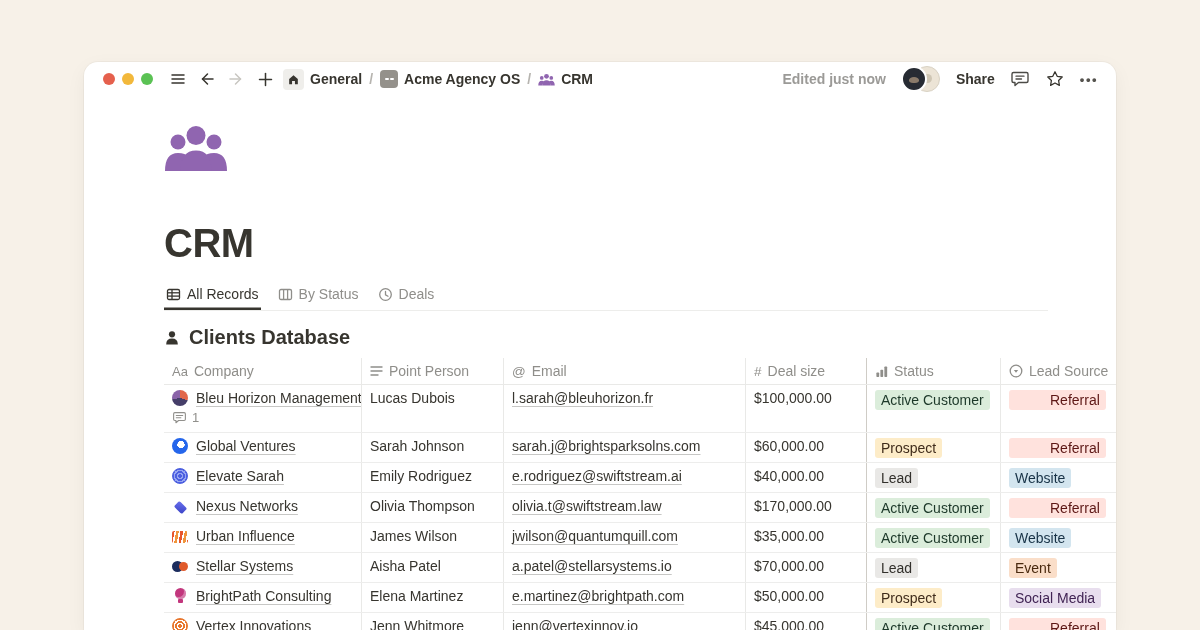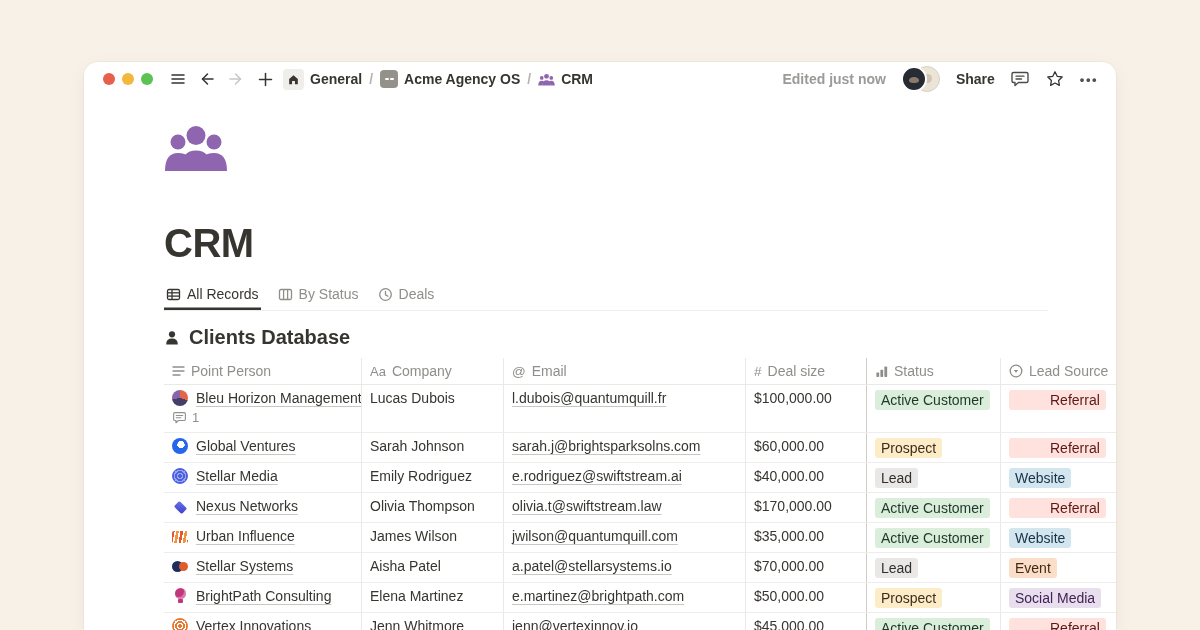--- a/index.html
+++ b/index.html
@@ -252,34 +252,34 @@
             </g>
           </svg>
       </span>
       <span>Clients Database</span>
     </div>
 
     <div class="table">
 
       <div class="trow thead">
         <div class="th">
+          <span style="font-size:13px;">Aa</span>
+          <span>Company</span>
+        </div>
+        <div class="th">
           <span>
               <svg width="13" height="12" viewBox="0 0 13 12">
                 <g stroke="#8f8e8a" stroke-width="1.4" stroke-linecap="round">
                   <line x1="1" y1="2" x2="12" y2="2"></line>
                   <line x1="1" y1="6" x2="12" y2="6"></line>
                   <line x1="1" y1="10" x2="8" y2="10"></line>
                 </g>
               </svg>
             </span>
           <span>Point Person</span>
-        </div>
-        <div class="th">
-          <span style="font-size:13px;">Aa</span>
-          <span>Company</span>
         </div>
         <div class="th">
           <span style="font-size:13.5px;">@</span>
           <span>Email</span>
         </div>
         <div class="th">
           <span style="font-size:13.5px;">#</span>
           <span>Deal size</span>
         </div>
         <div class="th col-status">
@@ -319,21 +319,21 @@
                   <line x1="4.5" y1="7.2" x2="9.5" y2="7.2"></line>
                 </g>
               </svg>
             <span>1</span>
           </span>
         </div>
         <div class="cell">
             <span class="person">Lucas Dubois</span>
           </div>
         <div class="cell">
-            <span class="email">l.dubois@quantumquill.fr</span>
+            <span class="email">l.sarah@bleuhorizon.fr</span>
           </div>
         <div class="cell deal">
             <span>$100,000.00</span>
           </div>
         <div class="cell col-status">
             <span class="badge bg-green">Active Customer</span>
           </div>
         <div class="cell">
             <span class="badge bg-red">Referral</span>
           </div>
@@ -360,21 +360,21 @@
           </div>
         <div class="cell">
             <span class="badge bg-red">Referral</span>
           </div>
       </div>
 
       <div class="trow r-norm">
         <div class="cell">
             <span class="co-line">
               <span class="logo logo-elevate"></span>
-              <span class="co-name">Stellar Media</span>
+              <span class="co-name">Elevate Sarah</span>
             </span>
           </div>
         <div class="cell">
             <span class="person">Emily Rodriguez</span>
           </div>
         <div class="cell">
             <span class="email">e.rodriguez@swiftstream.ai</span>
           </div>
         <div class="cell deal">
             <span>$40,000.00</span>

